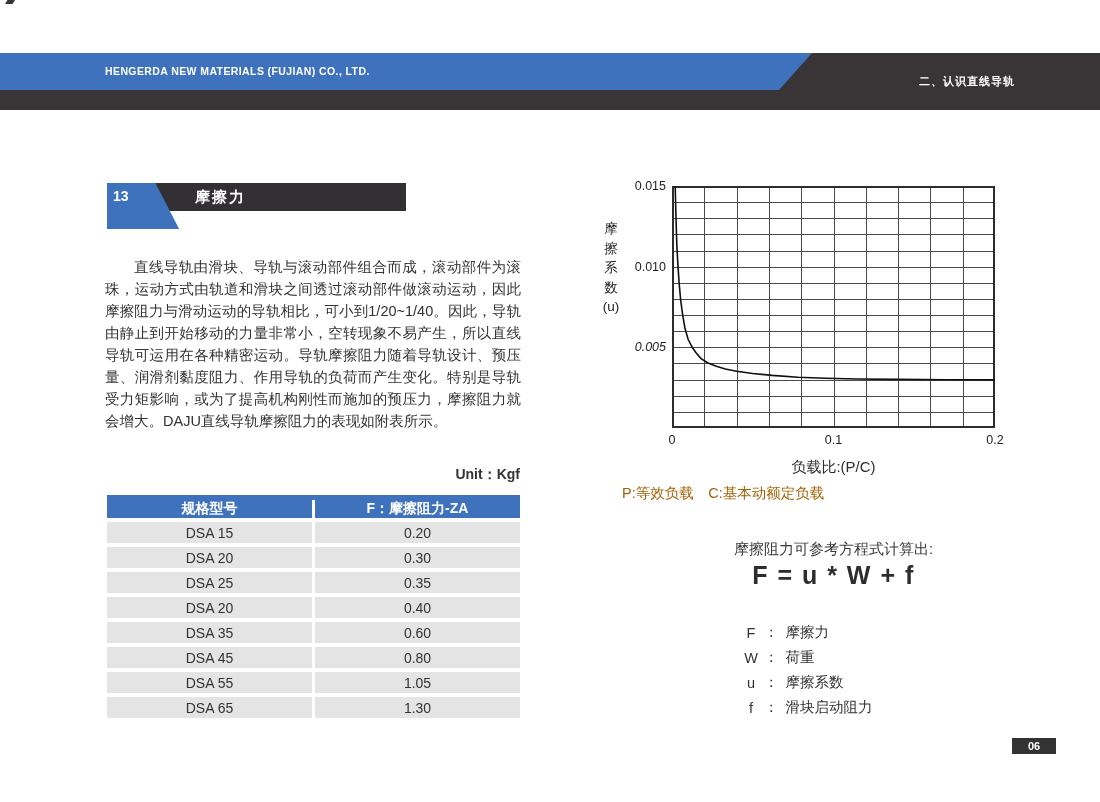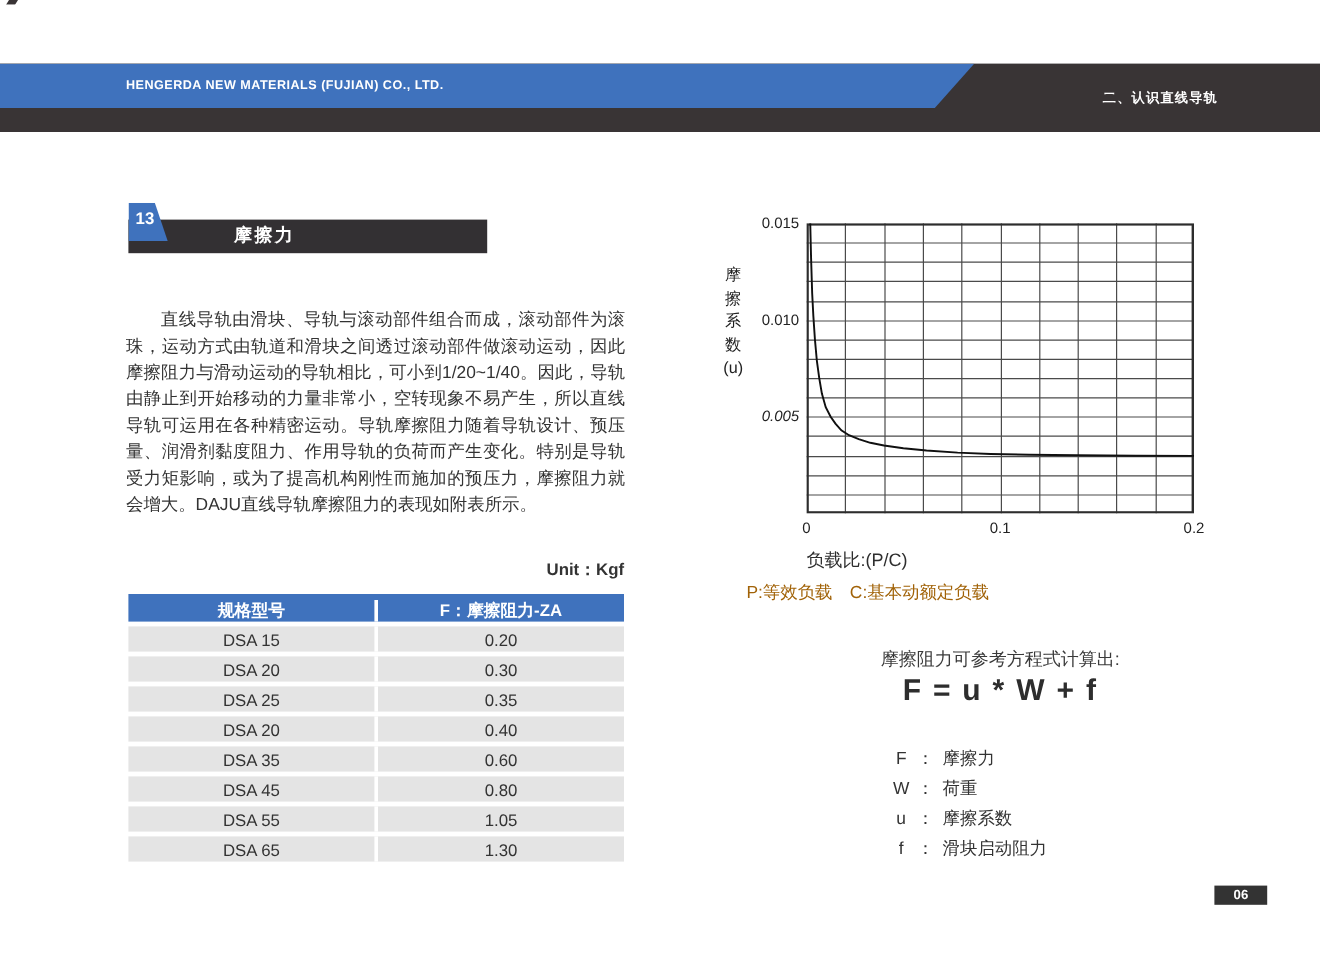--- a/index.html
+++ b/index.html
@@ -19,22 +19,22 @@
     clip-path:polygon(25% 0,100% 0,75% 100%,0 100%);}
   .top-dark{position:absolute;left:0;top:53px;width:1100px;height:57px;background:var(--dark);}
   .top-blue{position:absolute;left:0;top:53px;width:812px;height:37px;background:var(--blue);
     clip-path:polygon(0 0,100% 0,calc(100% - 33px) 100%,0 100%);}
   .company{position:absolute;left:105px;top:53px;height:37px;line-height:37px;
     color:#fff;font-size:10.5px;font-weight:bold;letter-spacing:.4px;}
   .chapter{position:absolute;right:85px;top:53px;height:57px;display:flex;align-items:center;
     color:#fff;font-size:11px;font-weight:bold;letter-spacing:1px;}
   
   .sec-bar{position:absolute;left:107px;top:183px;width:299px;height:28px;background:var(--bar-dark);}
-  .sec-badge{position:absolute;left:107px;top:169px;width:40px;height:32px;background:var(--blue);
-    clip-path:polygon(0 0,55% 0,82% 100%,0 100%);color:#fff;font-weight:bold;font-size:14px;}
+  .sec-badge{position:absolute;left:107px;top:183px;width:40px;height:46px;background:var(--blue);
+    clip-path:polygon(0 0,55% 0,82% 100%,0 100%);color:#fff;font-weight:bold;font-size:14px;padding-left:48px;}
   .sec-badge span{position:absolute;left:6px;top:5px;}
   .sec-title{position:absolute;left:195px;top:183px;height:28px;line-height:28px;color:#fff;
     font-weight:bold;font-size:15px;letter-spacing:2px;}
   
   .para{position:absolute;left:105px;top:256px;width:416px;font-size:14.5px;line-height:22px;
     color:var(--ink);text-align:justify;text-indent:2em;}
   
   .unit{position:absolute;left:320px;top:466px;width:200px;text-align:right;font-size:14px;
     font-weight:600;color:var(--ink);}
   .spec-table{position:absolute;left:107px;top:495px;width:413px;}
@@ -42,21 +42,21 @@
   .t-head .cell,.t-row .cell{flex:1;display:flex;align-items:center;justify-content:center;}
   .t-head .cell+.cell,.t-row .cell+.cell{border-left:3px solid #fff;}
   .t-row{display:flex;height:21px;margin-top:4px;background:var(--row-gray);font-size:14px;color:var(--ink);}
   
   .ylab{position:absolute;left:596px;top:219px;width:30px;text-align:center;font-size:13.5px;
     color:#222;line-height:19.5px;}
   #chart-plot{position:absolute;left:672px;top:186px;width:323px;height:242px;}
   .tick{position:absolute;font-size:12.5px;color:#222;}
   .tick.y{width:42px;text-align:right;}
   .tick.x{width:40px;text-align:center;}
-  .xcap{position:absolute;left:672px;top:458px;width:323px;font-size:15px;color:#2e2e2e;}
+  .xcap{position:absolute;left:672px;top:458px;width:323px;text-align:center;font-size:15px;color:#2e2e2e;}
   .xcap2{position:absolute;left:622px;top:484px;width:423px;text-align:left;font-size:14.5px;color:#a16207;}
   
   .f-intro{position:absolute;left:672px;top:540px;width:323px;text-align:center;font-size:15px;color:#3a3a3a;}
   .f-expr{position:absolute;left:672px;top:561px;width:323px;text-align:center;font-size:25px;
     font-weight:bold;color:#2d2d2d;letter-spacing:1.5px;}
   .legend{position:absolute;left:742px;top:620px;font-size:14.5px;color:var(--ink);}
   .leg-row{display:flex;height:25px;align-items:center;}
   .leg-sym{display:inline-block;width:18px;text-align:center;}
   .leg-colon{margin:0 7px 0 4px;}
   

